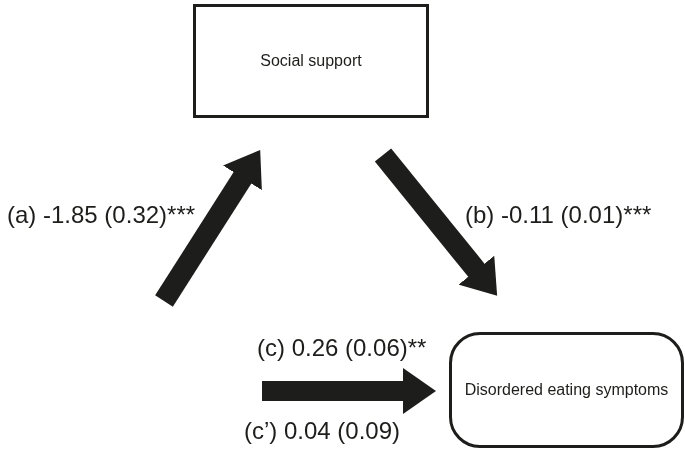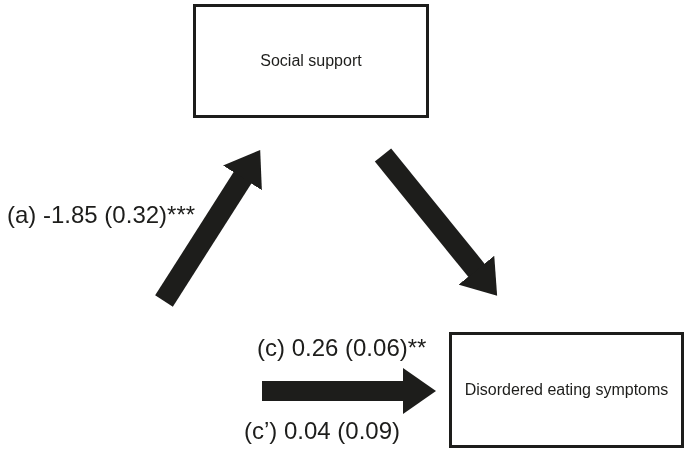--- a/index.html
+++ b/index.html
@@ -24,21 +24,21 @@
     border: 3px solid #1d1d1b;
     display: flex;
     align-items: center;
     justify-content: center;
     text-align: center;
     font-size: 16px;
     line-height: 28px;
   }
   #box-social   { left: 193px; top: 4px;   width: 236px; height: 114px; }
   #box-neglect  { left: 2px;   top: 333px; width: 235px; height: 114px; }
-  #box-des      { left: 449px; top: 332px; width: 235px; height: 116px; padding: 0 12px; }
+  #box-des      { left: 449px; top: 332px; width: 235px; height: 116px; padding: 0 12px; border-radius: 31px; }
   .coef {
     position: absolute;
     font-size: 24px;
     line-height: 30px;
     white-space: nowrap;
   }
   #coef-a  { left: 7px;   top: 200px; }
   #coef-b  { left: 465px; top: 200px; }
   #coef-c  { left: 257px; top: 333px; }
   #coef-cp { left: 244px; top: 416px; }
@@ -63,18 +63,19 @@
     <span>Social support</span>
   </div>
 
 
   <div class="node" id="box-des">
     <span>Disordered eating symptoms</span>
   </div>
 
   <div class="coef" id="coef-a">(a) -1.85 (0.32)***</div>
 
+  <div class="coef" id="coef-b">(b) -0.11 (0.01)***</div>
 
   <div class="coef" id="coef-c">(c) 0.26 (0.06)**</div>
 
   <div class="coef" id="coef-cp">(c’) 0.04 (0.09)</div>
 
 </div>
 
 </body></html>

